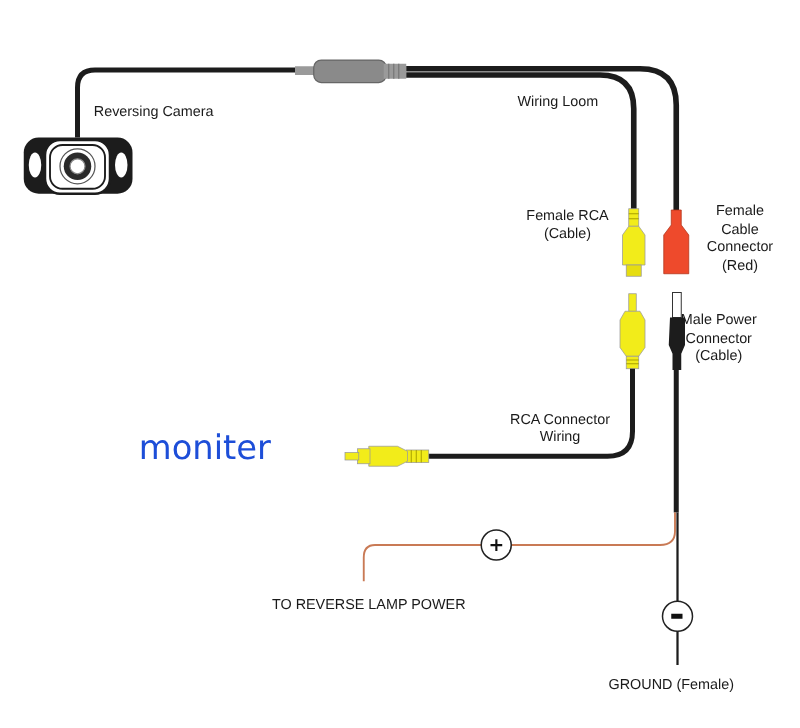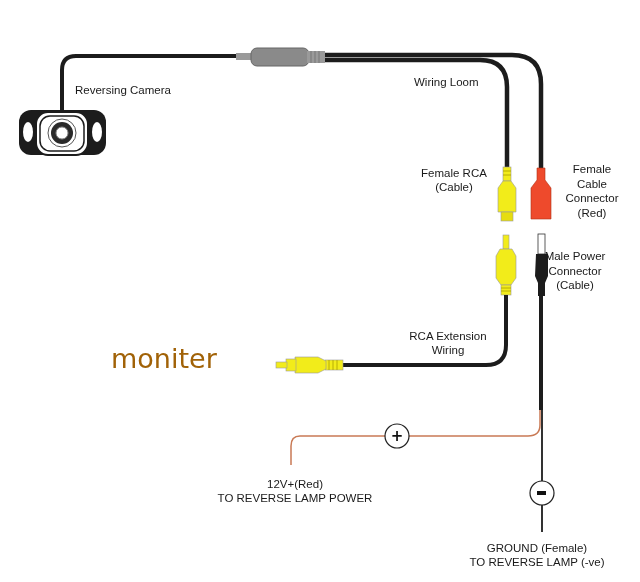--- a/index.html
+++ b/index.html
@@ -1,20 +1,20 @@
 <!DOCTYPE html>
 <html><head>
   <meta charset="utf-8">
   <style>
     html, body { margin: 0; padding: 0; background: #ffffff; }
     #canvas { position: relative; width: 640px; height: 582px; overflow: hidden; background: #fff; }
     svg { position: absolute; left: 0; top: 0; }
     .lbl { position: absolute; font-family: "Liberation Sans", sans-serif; font-size: 11.5px; color: #1a1a1a; line-height: 14px; white-space: nowrap; }
     .center { text-align: center; }
-    .big { font-family: "DejaVu Sans", sans-serif; font-size: 27px; color: #a16207; line-height: 30px; }
+    .big { font-family: "DejaVu Sans", sans-serif; font-size: 27px; color: #1d4ed8; line-height: 30px; }
   </style>
 </head>
 <body>
 
 <div id="canvas">
   <svg width="640" height="582" viewBox="0 0 640 582">
 
     <path d="M62 110 L62 70 Q62 56 76 56 L236 56" fill="none" stroke="#1c1c1c" stroke-width="4"></path>
 
     <g>
@@ -108,28 +108,26 @@
     <div>(Red)</div>
   </div>
 
   <div class="lbl center" style="left:536px; top:249px; width:78px; line-height:14.5px;">
     <div>Male Power</div>
     <div>Connector</div>
     <div>(Cable)</div>
   </div>
 
   <div class="lbl center" style="left:400px; top:329px; width:96px;">
-    <div>RCA Extension</div>
+    <div>RCA Connector</div>
     <div>Wiring</div>
   </div>
 
   <div class="lbl big" style="left:111px; top:344px;">moniter</div>
 
   <div class="lbl center" style="left:205px; top:477px; width:180px;">
-    <div>12V+(Red)</div>
     <div>TO REVERSE LAMP POWER</div>
   </div>
 
   <div class="lbl center" style="left:447px; top:541px; width:180px;">
     <div>GROUND (Female)</div>
-    <div>TO REVERSE LAMP (-ve)</div>
   </div>
 </div>
 
 </body></html>

